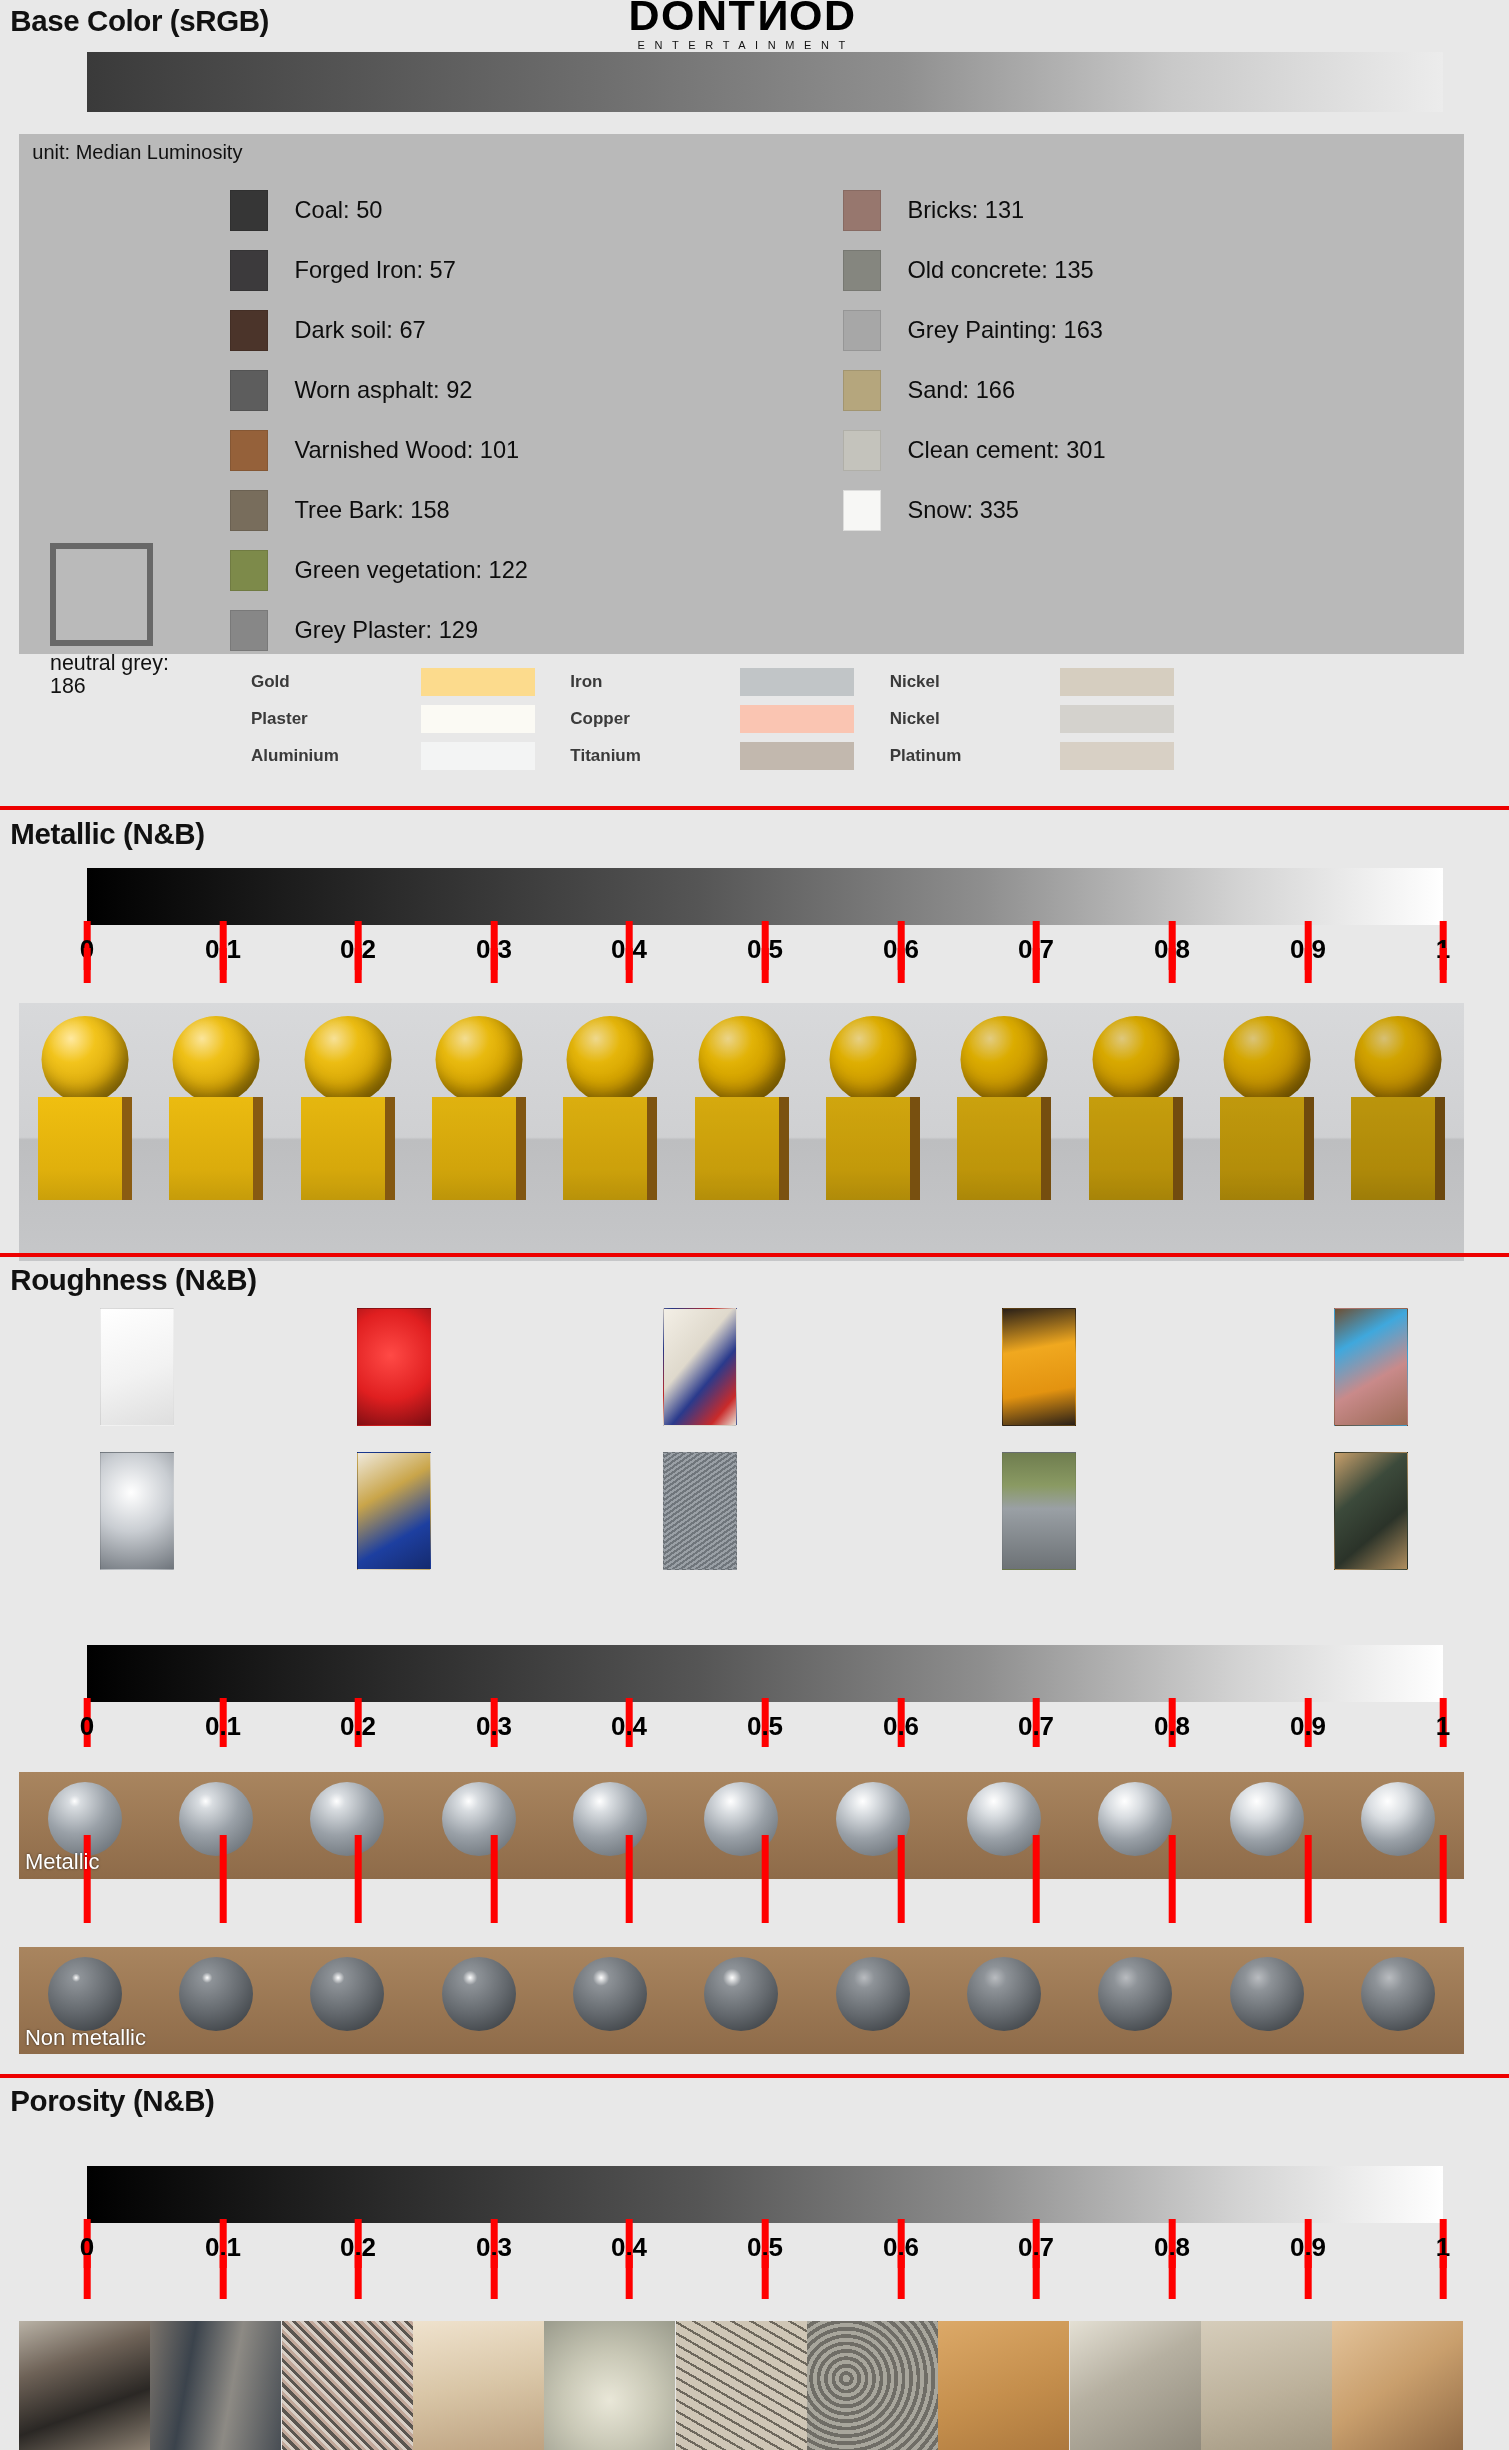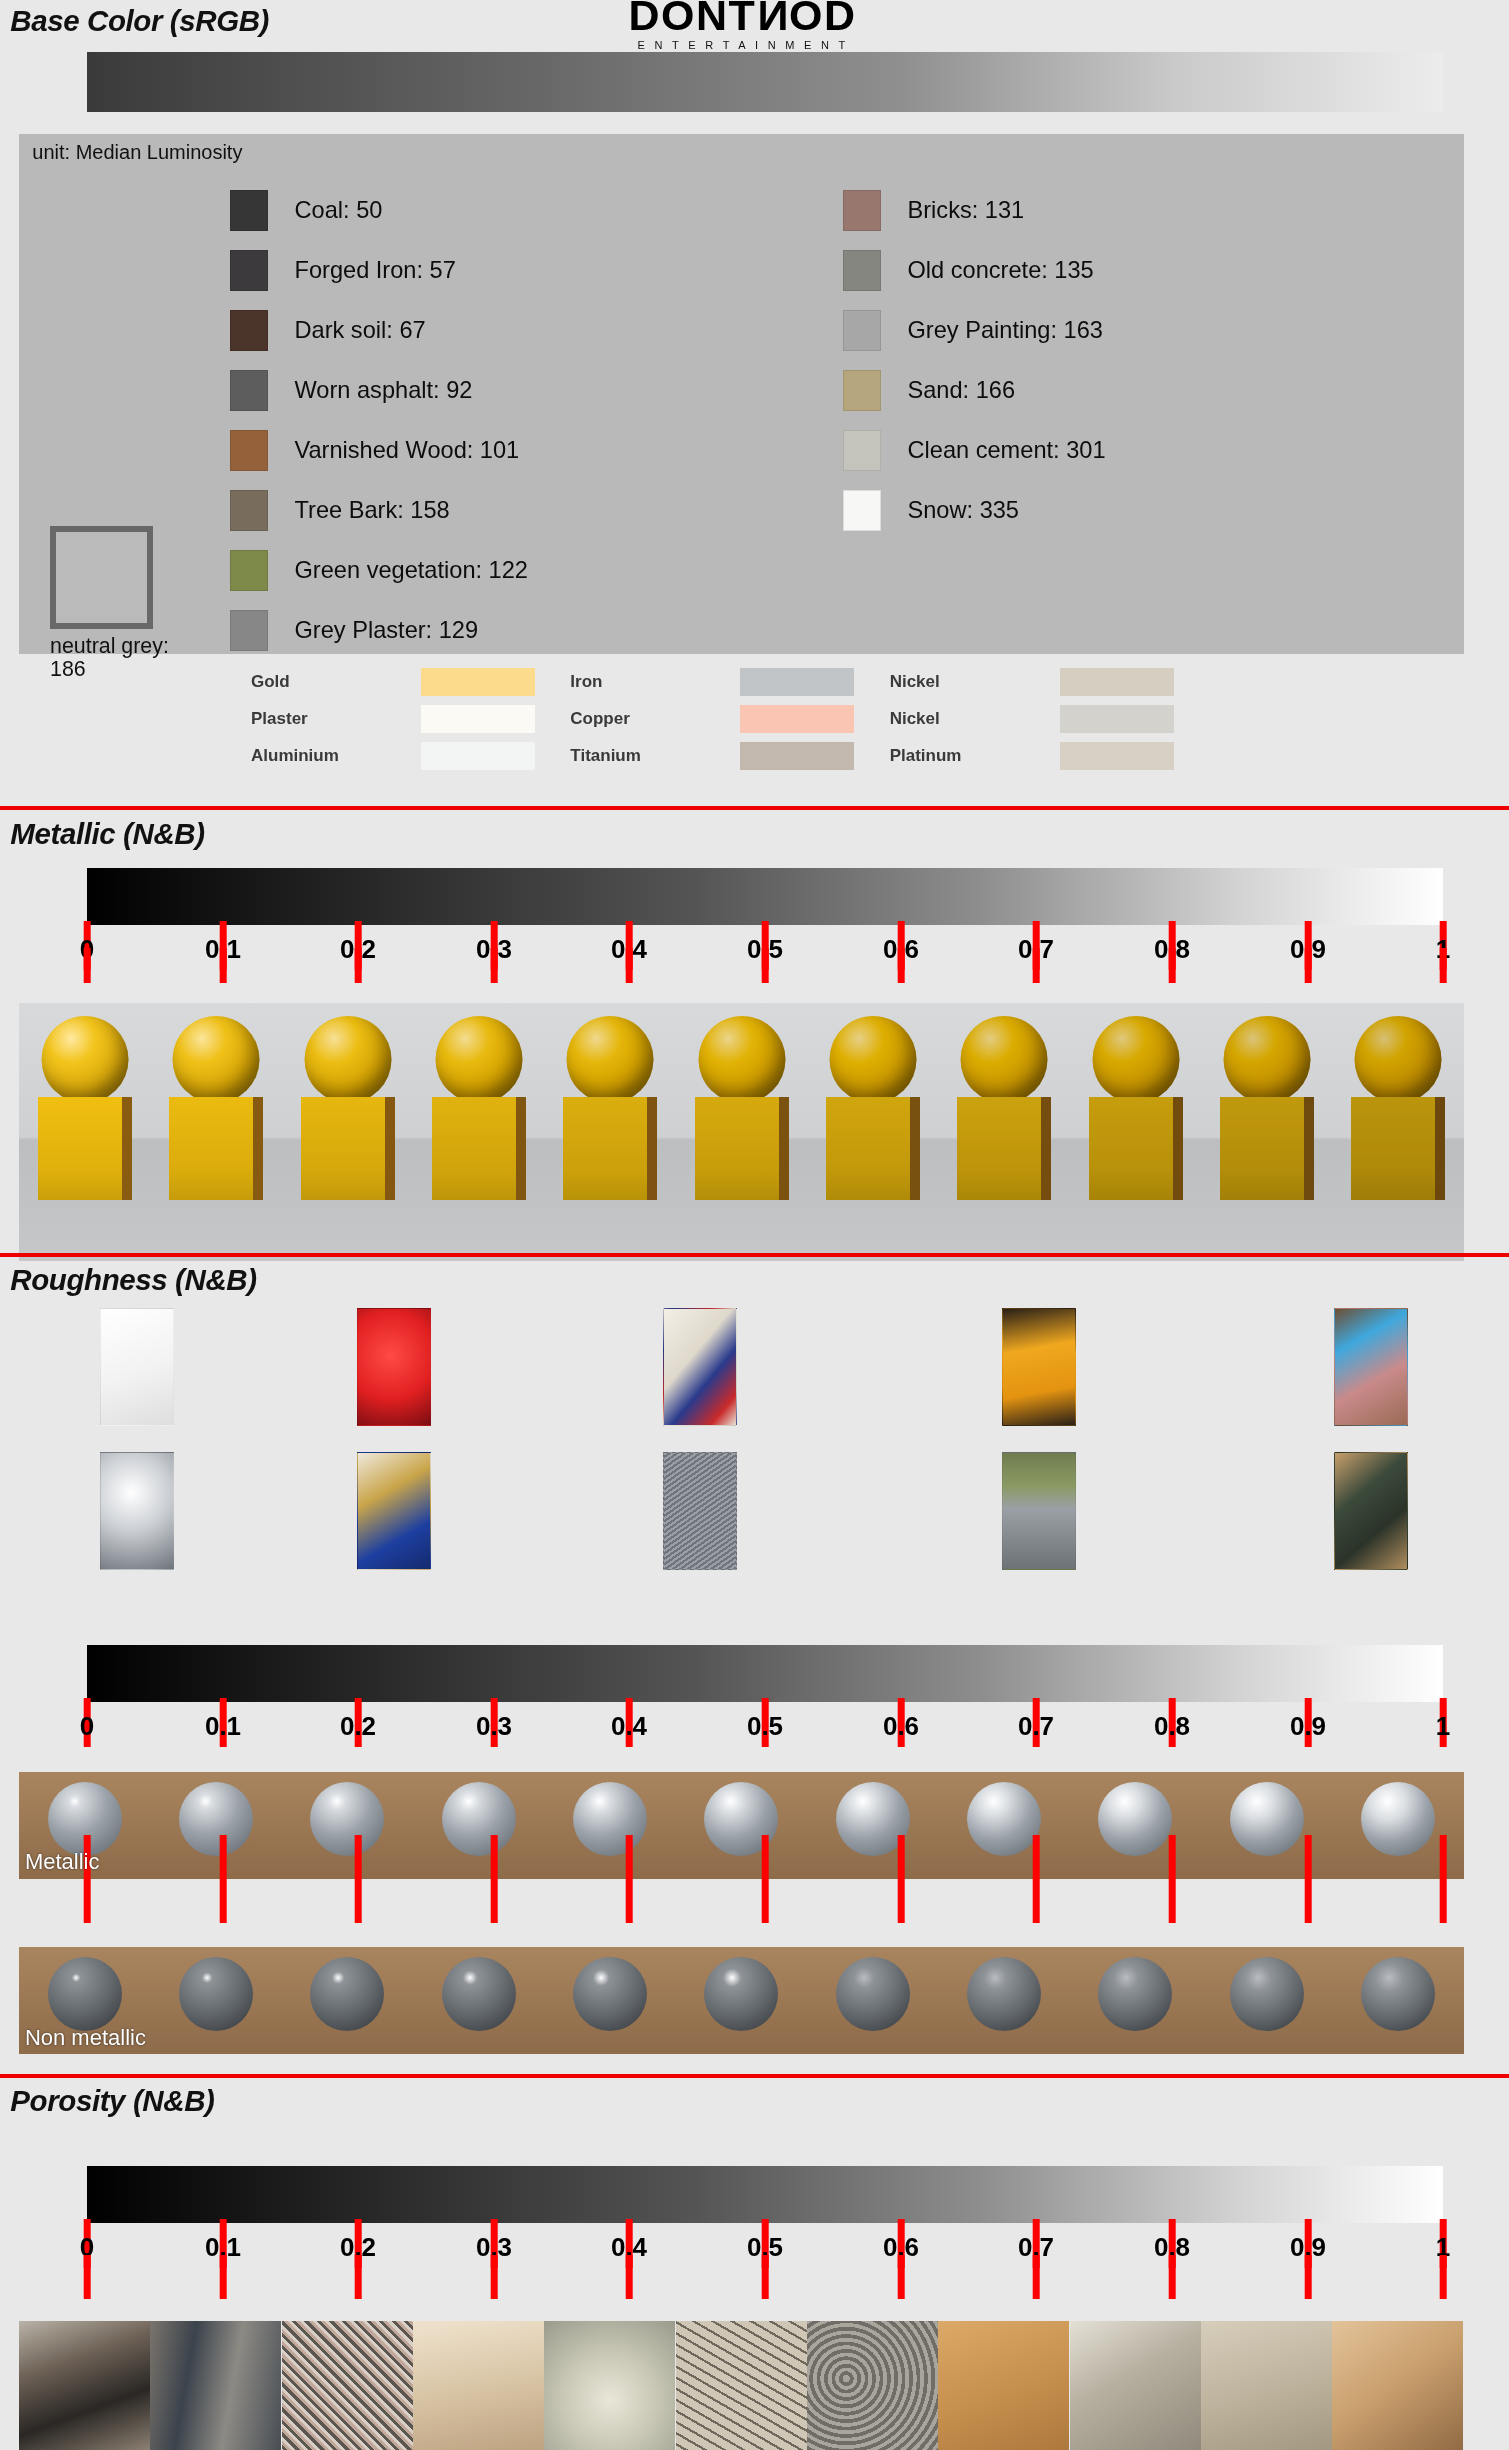--- a/index.html
+++ b/index.html
@@ -11,21 +11,20 @@
   }
   body { width: 1510px; height: 2450px; position: relative; overflow: hidden; }
 
   
   .section-title {
     font-size: 29.5px;
     font-weight: bold;
     color: #111;
     letter-spacing: -0.4px;
     font-family: "Liberation Sans", sans-serif;
-    font-style: italic;
   }
   .red-rule { height: 3.7px; background: #ee0000; width: 100%; }
 
   
   #header { position: relative; height: 53px; }
   #page-title { position: absolute; left: 10.3px; top: 4.4px; }
   #logo-wrap {
     position: absolute; left: 610px; top: -5.9px;
     width: 265px; text-align: center;
   }
@@ -66,21 +65,21 @@
   .swatch {
     width: 38px; height: 41px; flex: 0 0 38px;
     border: 0.7px solid rgba(0,0,0,0.10);
   }
   .swatch-label {
     margin-left: 26.5px; font-size: 23.6px; color: #0d0d0d;
     white-space: nowrap; font-family: "Liberation Sans", sans-serif;
   }
 
   
-  #neutral-grey { position: absolute; left: 31px; top: 392px; width: 147px; }
+  #neutral-grey { position: absolute; left: 31px; top: 409px; width: 147px; }
   #neutral-swatch {
     width: 103px; height: 103px;
     background: #bababa; border: 6.6px solid #686868;
   }
   #neutral-text {
     margin-top: 5.9px; font-size: 21.4px; color: #111; line-height: 1.1;
     width: 125px;
   }
 
   

